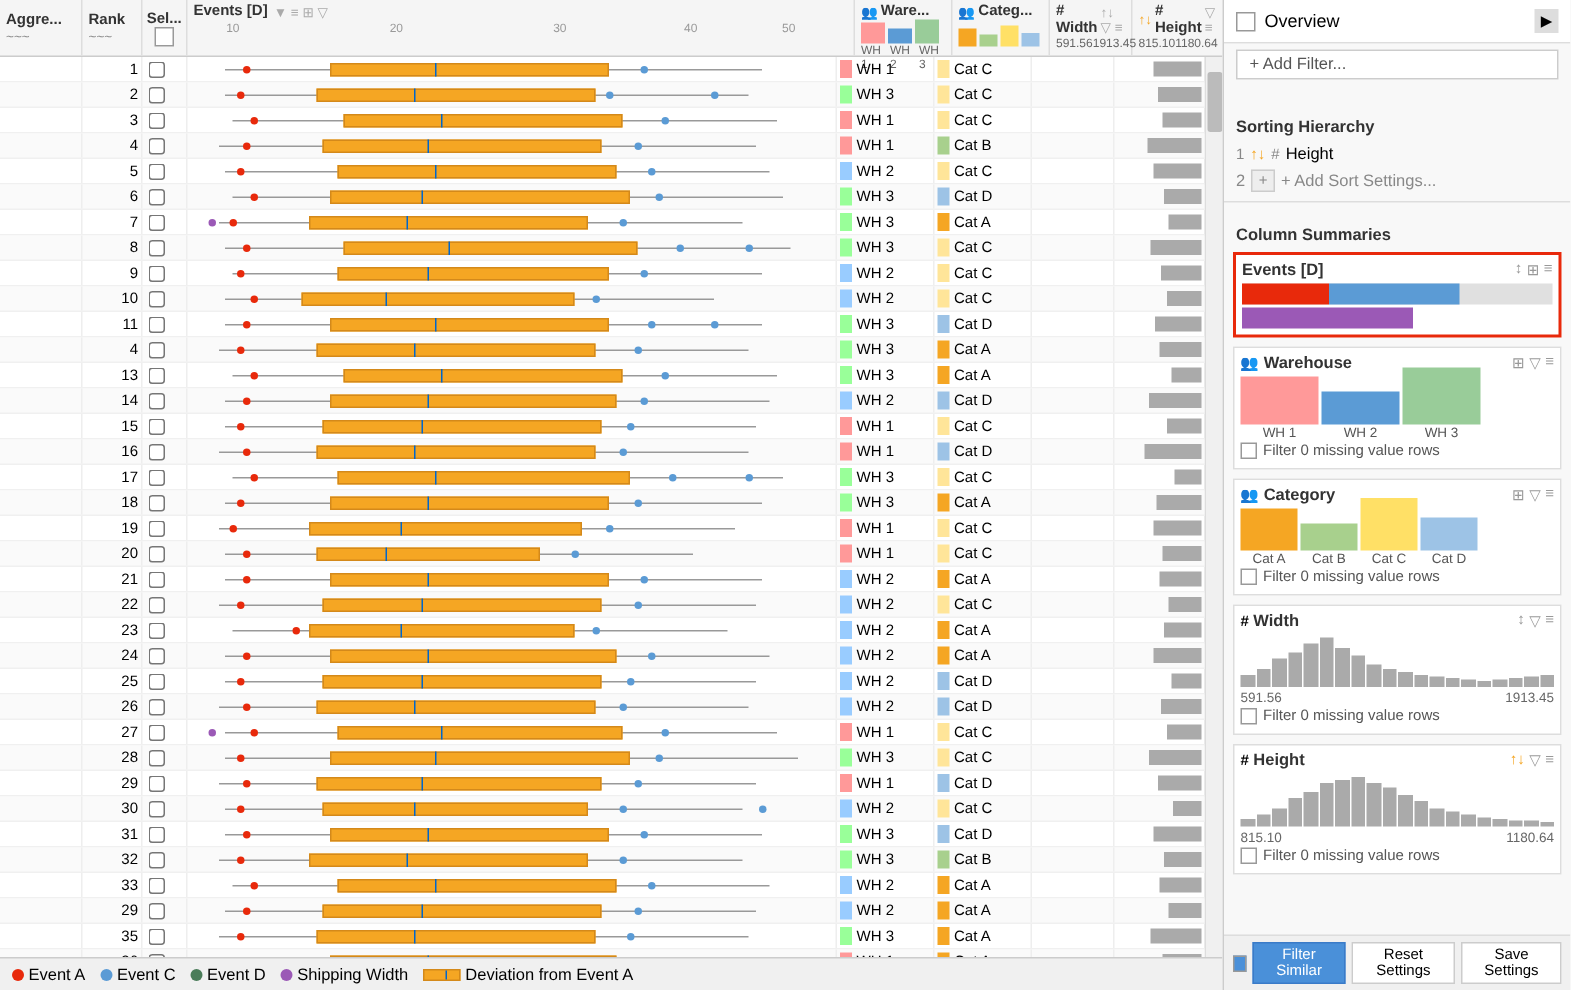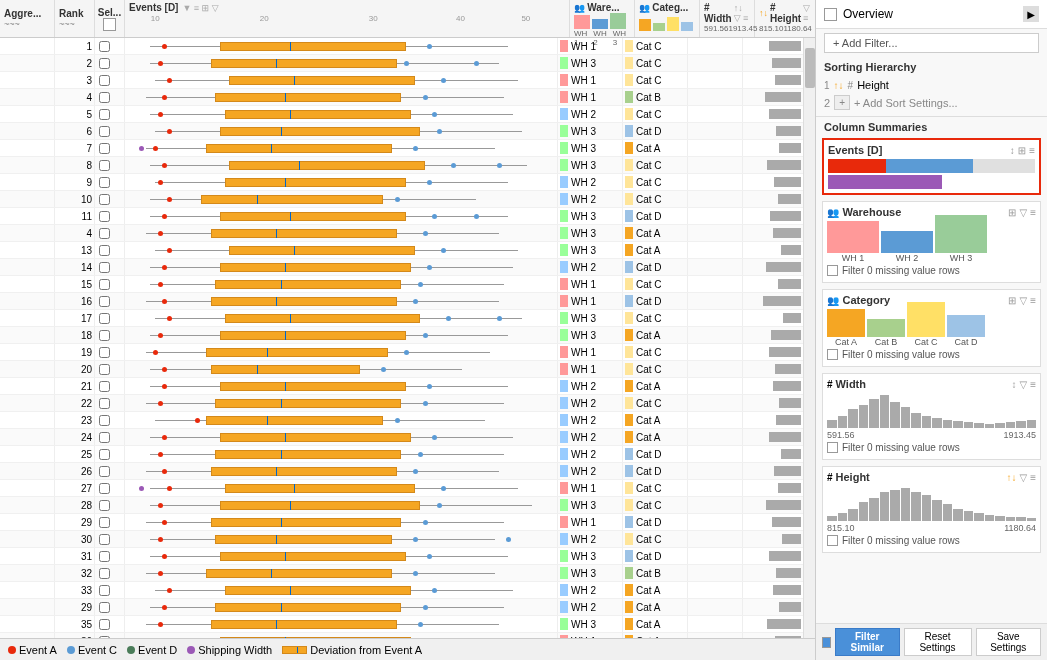--- a/index.html
+++ b/index.html
@@ -71,27 +71,27 @@
     .overview-cb { width: 13px; height: 13px; border: 1px solid #999; background: #fff; flex-shrink: 0; }
     .overview-title { font-weight: normal; font-size: 12px; }
     .right-toggle { margin-left: auto; width: 16px; height: 16px; background: #ddd; display: flex; align-items: center; justify-content: center; cursor: pointer; font-size: 10px; }
 
     .showing-text { font-size: 10px; padding: 4px 8px; color: #555; display: flex; align-items: center; gap: 4px; flex-wrap: wrap; }
     .selected-badge { background: #f5a623; color: #000; padding: 1px 5px; border-radius: 2px; font-size: 10px; font-weight: bold; }
     .badge-x { cursor: pointer; margin-left: 2px; }
 
     .add-column-btn { margin: 4px 8px; padding: 3px 8px; background: #fff; border: 1px solid #ccc; font-size: 11px; cursor: pointer; display: flex; align-items: center; gap: 4px; color: #555; }
 
-    .sort-section { padding: 4px 8px; }
+    .sort-section { padding: 4px 8px; margin-top: 18px; }
     .sort-title { font-size: 11px; font-weight: bold; margin-bottom: 4px; color: #333; }
     .sort-item { display: flex; align-items: center; gap: 4px; font-size: 11px; padding: 2px 0; }
     .sort-num { color: #888; font-size: 10px; }
     .sort-add { display: flex; align-items: center; gap: 4px; font-size: 11px; color: #888; padding: 2px 0; }
 
-    .summaries-title { font-size: 11px; font-weight: bold; padding: 4px 8px 2px; color: #333; border-top: 1px solid #ddd; }
+    .summaries-title { font-size: 11px; font-weight: bold; padding: 16px 8px 2px; color: #333; border-top: 1px solid #ddd; }
 
     .summary-section { background: #fff; margin: 3px 6px; border: 1px solid #ddd; padding: 4px; }
     .summary-header { display: flex; align-items: center; justify-content: space-between; margin-bottom: 3px; }
     .summary-name { font-size: 11px; font-weight: bold; color: #333; }
     .summary-icons { display: flex; gap: 3px; font-size: 10px; color: #999; }
     .wh1-bar { background: #ff9999; }
     .wh2-bar { background: #5b9bd5; }
     .wh3-bar { background: #99cc99; }
 
     .filter-row { display: flex; align-items: center; gap: 4px; font-size: 10px; color: #555; padding: 2px 0; }
@@ -1661,18 +1661,18 @@
         <span>1180.64</span>
       </div>
       <div class="filter-row">
         <div class="filter-cb"></div>
         <span>Filter 0 missing value rows</span>
       </div>
     </div>
 
     <div style="margin-top:auto;display:flex;align-items:center;gap:4px;padding:4px 6px;border-top:1px solid #ddd;background:#f0f0f0;">
       <div class="filter-cb" style="background:#4a90d9;"></div>
-      <button class="bottom-btn" style="background:#4a90d9;color:#fff;border-color:#3a7bc8;font-size:10px;font-weight:bold;">Filter Similar</button>
+      <button class="bottom-btn" style="background:#4a90d9;color:#fff;border-color:#3a7bc8;font-size:10px;">Filter Similar</button>
       <button class="bottom-btn" style="font-size:10px;">Reset Settings</button>
       <button class="bottom-btn" style="font-size:10px;">Save Settings</button>
     </div>
   </div>
 </div>
 
 </body></html>

